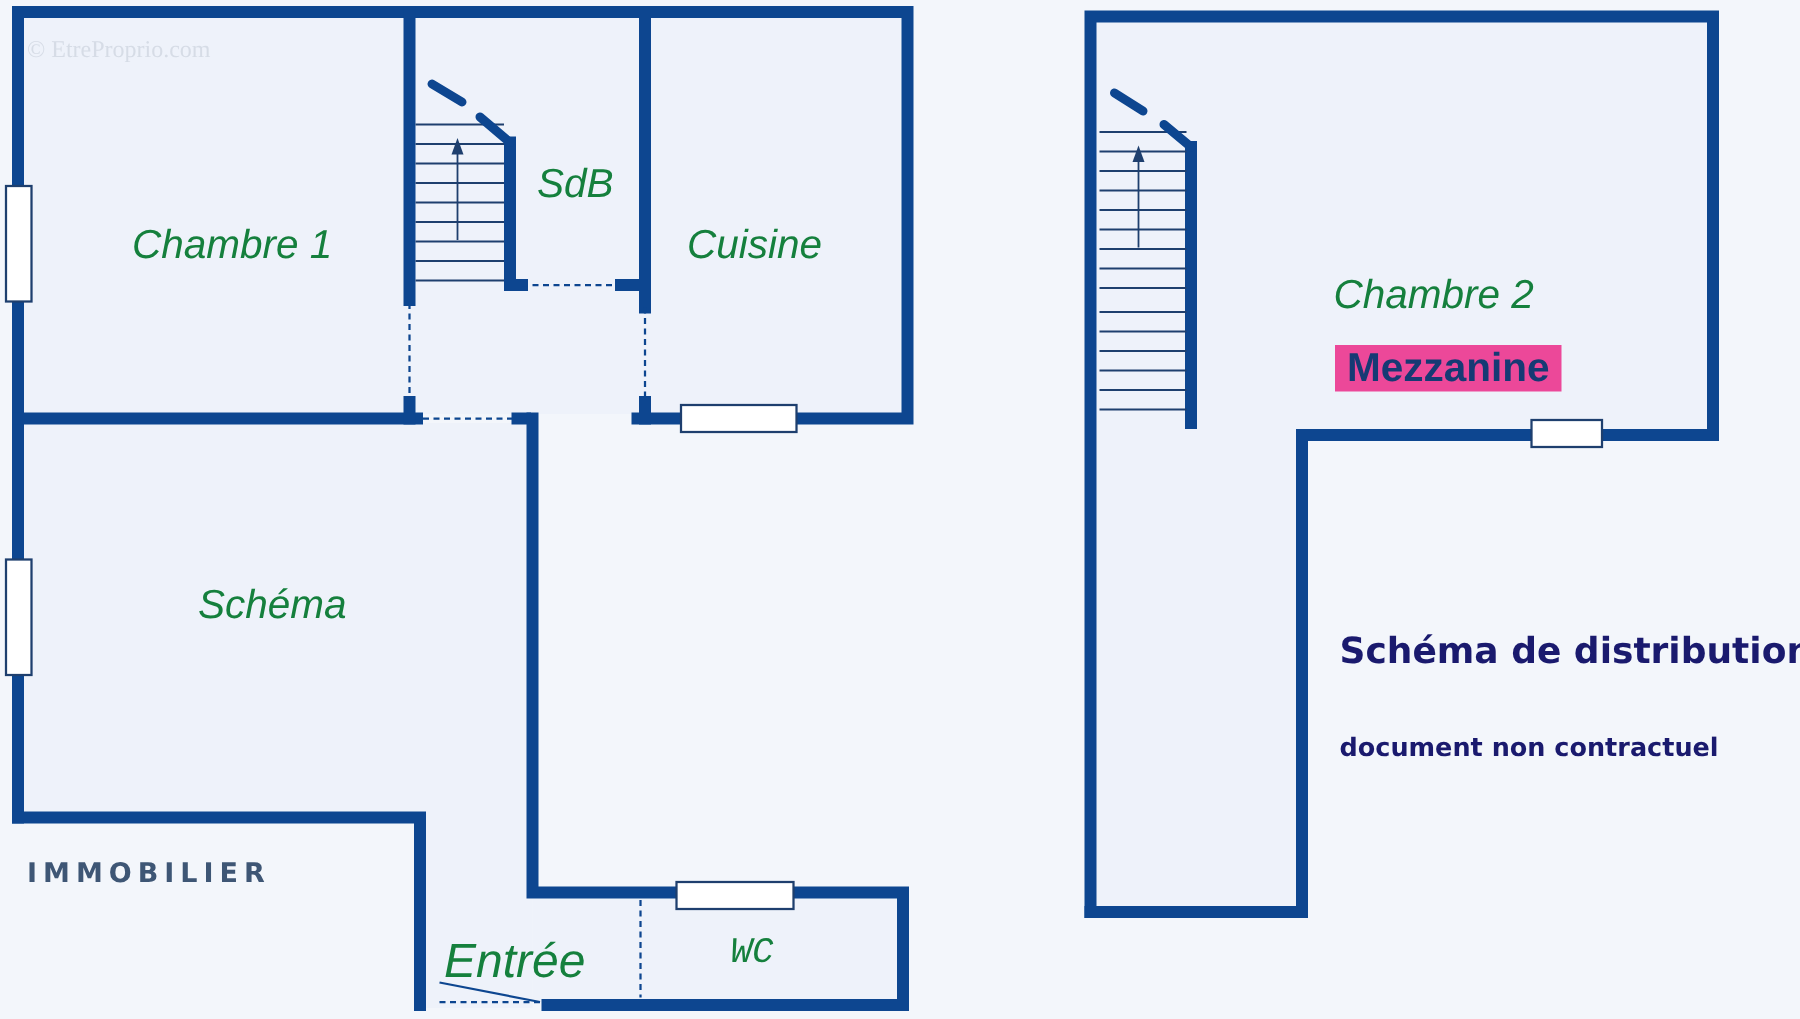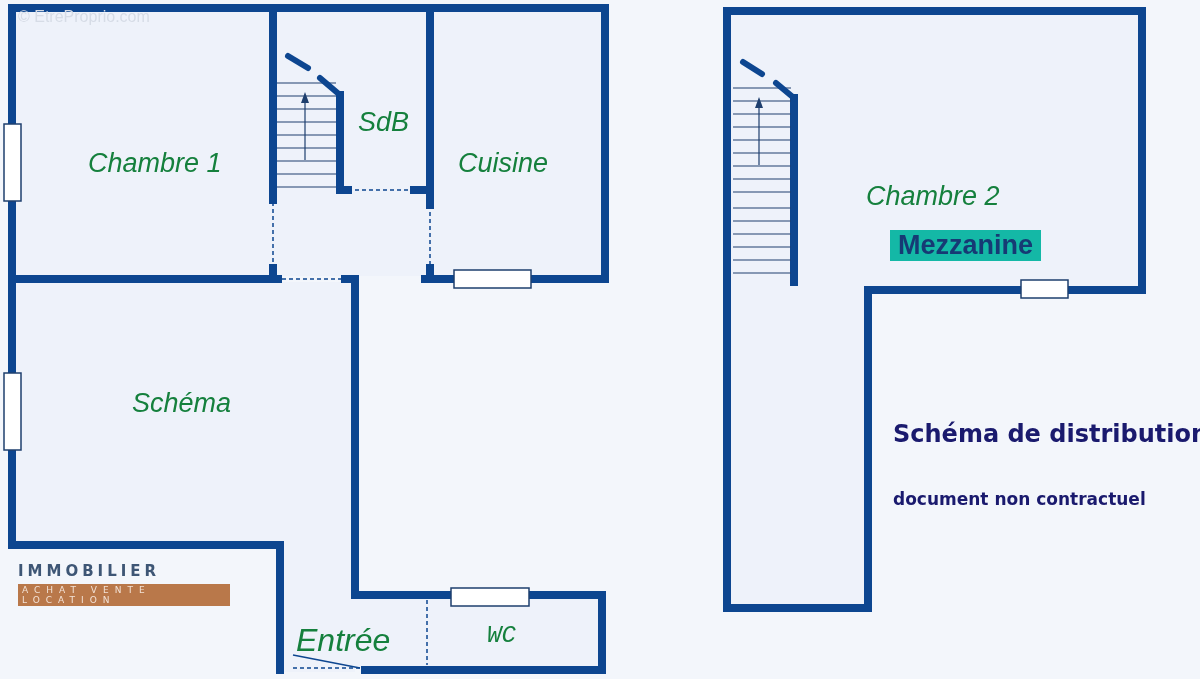--- a/index.html
+++ b/index.html
@@ -1,24 +1,24 @@
 <!DOCTYPE html>
 <html><head>
   <meta charset="utf-8">
   <style>
     html, body { margin: 0; padding: 0; }
     body { width: 1200px; height: 679px; background: #f3f6fb; overflow: hidden; position: relative; font-family: "Liberation Sans", sans-serif; }
     svg { position: absolute; left: 0; top: 0; }
     .room-label { position: absolute; font-family: "Liberation Sans", sans-serif; font-style: italic; color: #15803d; font-size: 27px; white-space: nowrap; }
-    .mezz-label { position: absolute; font-family: "Liberation Sans", sans-serif; font-weight: bold; color: #163a74; font-size: 27px; background: #14b8a6; padding: 0 8px; }
+    .mezz-label { position: absolute; font-family: "Liberation Sans", sans-serif; font-weight: bold; color: #163a74; font-size: 27px; background: #ec4899; padding: 0 8px; }
     .note { position: absolute; font-family: "DejaVu Sans", sans-serif; font-weight: bold; color: #1a1a6e; white-space: nowrap; }
-    .watermark { position: absolute; left: 18px; top: 8px; color: #d6dce6; font-size: 16px; font-family: Liberation Sans, sans-serif; }
+    .watermark { position: absolute; left: 18px; top: 25px; color: #d6dce6; font-size: 16px; font-family: Liberation Serif, serif; }
     .logo { position: absolute; left: 18px; top: 560px; width: 230px; }
     .logo-word { font-family: "DejaVu Sans", sans-serif; font-weight: bold; font-size: 66px; color: #3e5675; letter-spacing: -2px; line-height: 66px; }
-    .logo-sub { font-family: "DejaVu Sans", sans-serif; font-weight: bold; font-size: 15px; color: #3e5675; letter-spacing: 4px; margin-top: 2px; }
+    .logo-sub { font-family: "DejaVu Sans", sans-serif; font-weight: bold; font-size: 18px; color: #3e5675; letter-spacing: 4px; margin-top: 12px; }
     .logo-bar { background: #b9784a; color: #f3e2d6; font-family: "DejaVu Sans", sans-serif; font-size: 9px; letter-spacing: 6px; padding: 1px 4px; margin-top: 4px; width: 212px; box-sizing: border-box; }
   </style>
 </head>
 <body>
 
 <svg width="1200" height="679" viewBox="0 0 1200 679">
 
   <g fill="#eef2fa">
     <rect x="15" y="12" width="588" height="264"></rect>
     <rect x="15" y="282" width="340" height="260"></rect>
@@ -112,22 +112,21 @@
 
 <div class="watermark">© EtreProprio.com</div>
 
 <div class="room-label" style="left:88px;top:148px;">Chambre 1</div>
 <div class="room-label" style="left:358px;top:107px;">SdB</div>
 <div class="room-label" style="left:458px;top:148px;">Cuisine</div>
 <div class="room-label" style="left:132px;top:388px;">Schéma</div>
 <div class="room-label" style="left:296px;top:622px;font-size:32px;">Entrée</div>
 <div class="room-label" style="left:487px;top:622px;font-size:24px;font-family:Liberation Mono, monospace;">WC</div>
 
-<div class="room-label" style="left:866px;top:181px;">Chambre 2</div>
+<div class="room-label" style="left:889px;top:181px;">Chambre 2</div>
 <div class="mezz-label" style="left:890px;top:230px;">Mezzanine</div>
 
 <div class="note" style="left:893px;top:420px;font-size:24px;">Schéma de distribution</div>
 <div class="note" style="left:893px;top:489px;font-size:17px;">document non contractuel</div>
 
 <div class="logo">
   <div class="logo-sub">IMMOBILIER</div>
-  <div class="logo-bar">ACHAT  VENTE  LOCATION</div>
 </div>
 
 </body></html>

